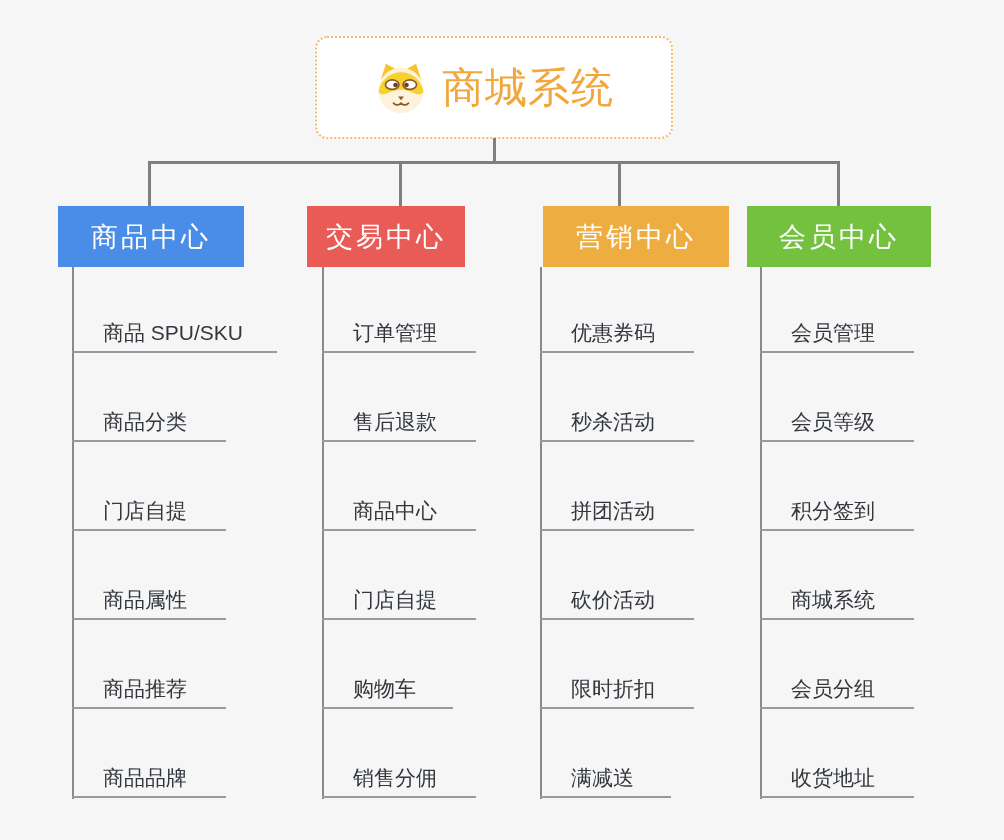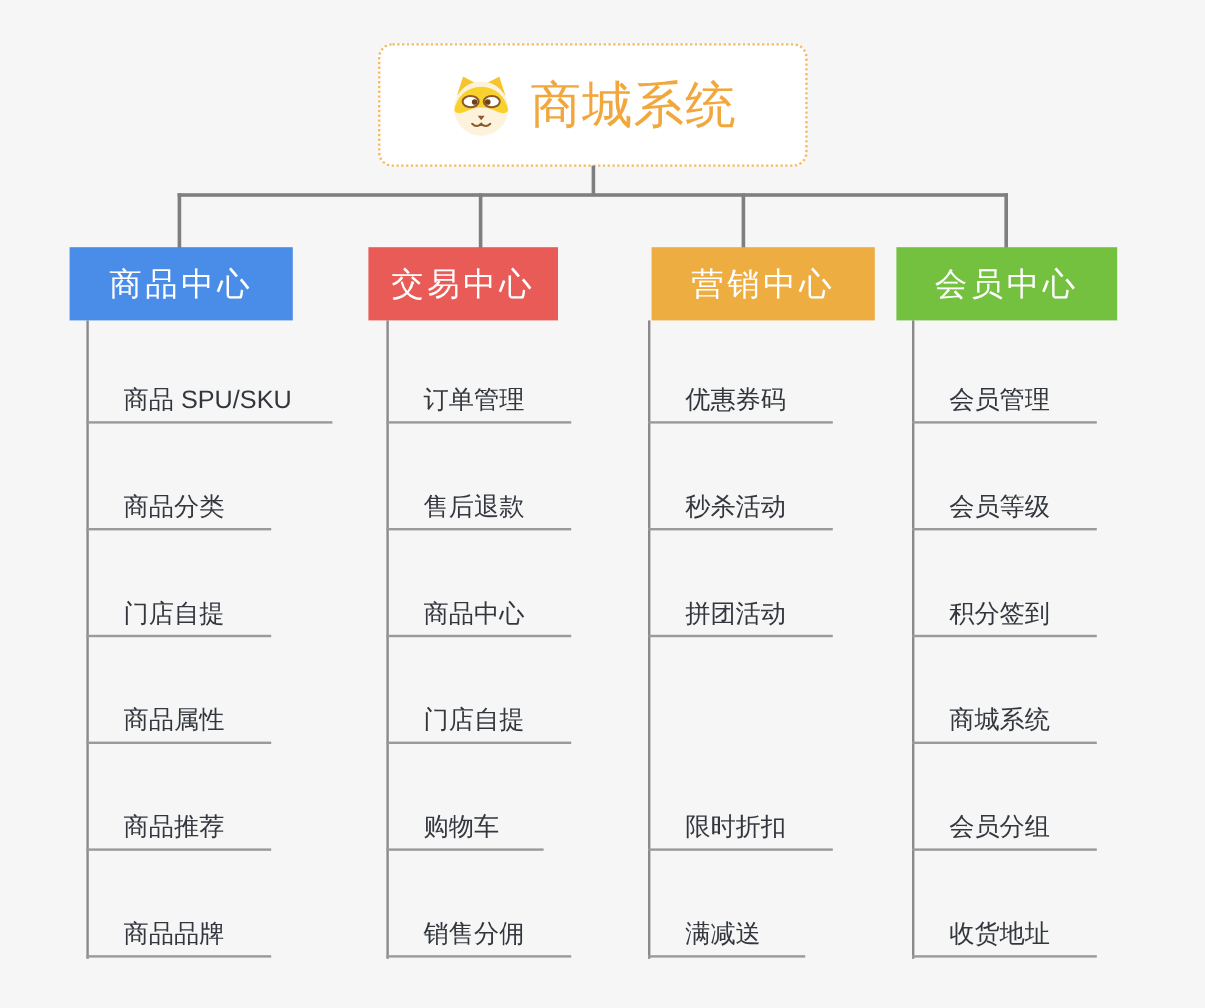--- a/index.html
+++ b/index.html
@@ -90,20 +90,21 @@
   <div class="item col-1 row-0 w-md">订单管理</div>
   <div class="item col-1 row-1 w-md">售后退款</div>
   <div class="item col-1 row-2 w-md">商品中心</div>
   <div class="item col-1 row-3 w-md">门店自提</div>
   <div class="item col-1 row-4 w-sm">购物车</div>
   <div class="item col-1 row-5 w-md">销售分佣</div>
 
   <div class="item col-2 row-0 w-md">优惠券码</div>
   <div class="item col-2 row-1 w-md">秒杀活动</div>
   <div class="item col-2 row-2 w-md">拼团活动</div>
+  <div class="item col-2 row-3 w-md">砍价活动</div>
   <div class="item col-2 row-4 w-md">限时折扣</div>
   <div class="item col-2 row-5 w-sm">满减送</div>
 
   <div class="item col-3 row-0 w-md">会员管理</div>
   <div class="item col-3 row-1 w-md">会员等级</div>
   <div class="item col-3 row-2 w-md">积分签到</div>
   <div class="item col-3 row-3 w-md">商城系统</div>
   <div class="item col-3 row-4 w-md">会员分组</div>
   <div class="item col-3 row-5 w-md">收货地址</div>
 

